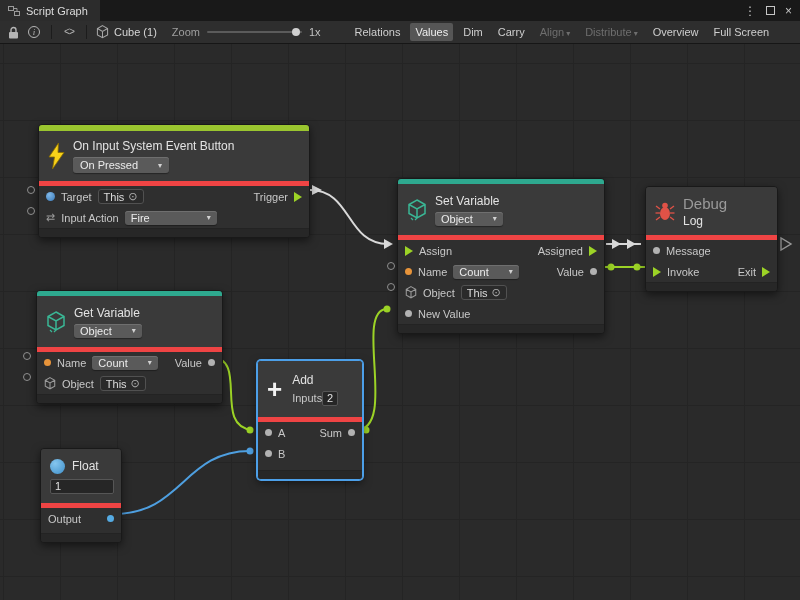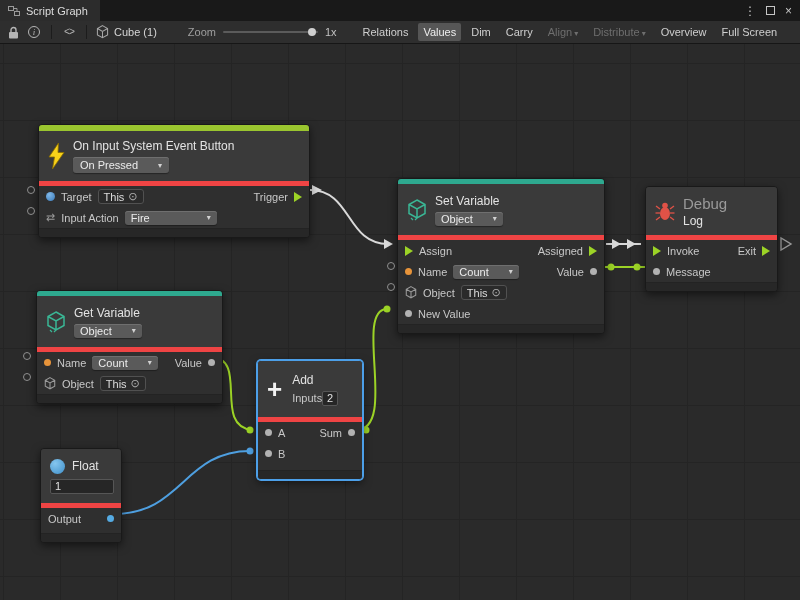--- a/index.html
+++ b/index.html
@@ -13,21 +13,21 @@
   .winbtn{font-size:12px;line-height:1;cursor:default}
   .maxbox{width:9px;height:9px;border:1px solid #c6c6c6;display:inline-block}
 
   
   .toolbar{position:absolute;top:21px;left:0;right:0;height:23px;background:#2e2e2e;border-bottom:1px solid #161616;display:flex;align-items:center;gap:5px;padding:0 5px;font-size:11px;color:#c2c2c2;z-index:6;white-space:nowrap}
   .ticon{display:inline-flex;align-items:center;justify-content:center;min-width:16px;height:16px}
   .info-circle{width:12px;height:12px;border:1px solid #b5b5b5;border-radius:50%;font-size:9px;font-style:italic;color:#b5b5b5;display:inline-flex;align-items:center;justify-content:center;font-family:"Liberation Serif",serif}
   .code-glyph{font-family:"Liberation Mono",monospace;font-size:10px;color:#b5b5b5;letter-spacing:-1px}
   .sep{width:1px;height:14px;background:#1c1c1c;margin:0 4px}
   .targetname{color:#d6d6d6}
-  .zoomlbl{color:#9f9f9f;margin-left:26px}
+  .zoomlbl{color:#9f9f9f;margin-left:10px}
   .slider{position:relative;width:95px;height:14px;margin:0 2px}
   .strack{position:absolute;left:0;right:0;top:6px;height:2px;background:#5b5b5b;border-radius:1px}
   .shandle{position:absolute;top:3px;left:85px;width:8px;height:8px;border-radius:50%;background:#cfcfcf}
   .tbtn{padding:3px 5px;border-radius:2px;color:#cfcfcf;cursor:default}
   .tbtn.active{background:#565656;color:#eee}
   .tbtn.disabled{color:#6e6e6e}
   .tbtn .caret{font-size:8px;margin-left:2px}
 
   
   .canvas{position:absolute;top:44px;left:0;right:0;bottom:0;background-color:#2a2a2a;
@@ -110,21 +110,21 @@
   <svg width="13" height="14" viewBox="0 0 20 22">
     <path d="M10 1 L18 5.5 V15.5 L10 20 L2 15.5 V5.5 Z M2 5.5 L10 10 L18 5.5 M10 10 V20" fill="none" stroke="#a8a8a8" stroke-width="1.6"></path>
   </svg>
   <span class="targetname">Cube (1)</span>
   <span class="zoomlbl">Zoom</span>
   <div class="slider">
     <div class="strack"></div>
     <div class="shandle"></div>
   </div>
   <span>1x</span>
-  <span class="tbtn" style="margin-left:16px">Relations</span>
+  <span class="tbtn" style="margin-left:24px">Relations</span>
   <span class="tbtn active">Values</span>
   <span class="tbtn">Dim</span>
   <span class="tbtn">Carry</span>
   <span class="tbtn disabled">
     <span>Align</span><span class="caret">▾</span>
   </span>
   <span class="tbtn disabled">
     <span>Distribute</span><span class="caret">▾</span>
   </span>
   <span class="tbtn">Overview</span>
@@ -285,32 +285,32 @@
       <ellipse cx="10" cy="12.5" rx="5" ry="6.5" fill="#e05247"></ellipse>
     </svg>
     <div class="nstack" style="gap:2px">
       <span class="ncat">Debug</span>
       <span class="ntitle">Log</span>
     </div>
   </div>
   <div class="nbody">
     <div class="row">
       <div class="pl">
+        <span class="dot gray"></span>
+        <span>Message</span>
+      </div>
+    </div>
+    <div class="row">
+      <div class="pl">
         <span class="flow"></span>
         <span>Invoke</span>
       </div>
       <div class="pr">
         <span>Exit</span>
         <span class="flow"></span>
-      </div>
-    </div>
-    <div class="row">
-      <div class="pl">
-        <span class="dot gray"></span>
-        <span>Message</span>
       </div>
     </div>
   </div>
   <div class="nfoot"></div>
 </div>
 
 <div class="node" style="left:36px;top:290px;width:187px">
   <div class="stripe teal"></div>
   <div class="nhead" style="height:51px">
     <svg width="20" height="22" viewBox="0 0 20 22">

